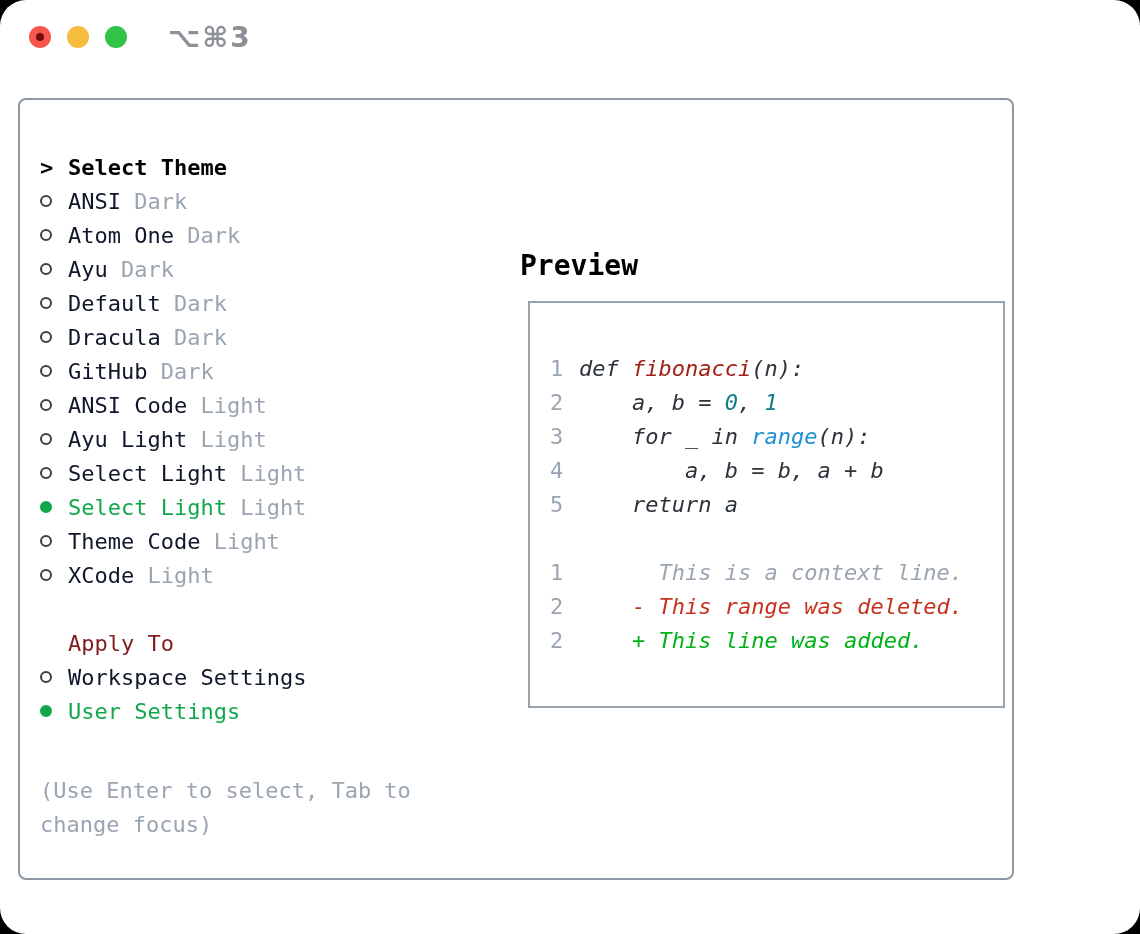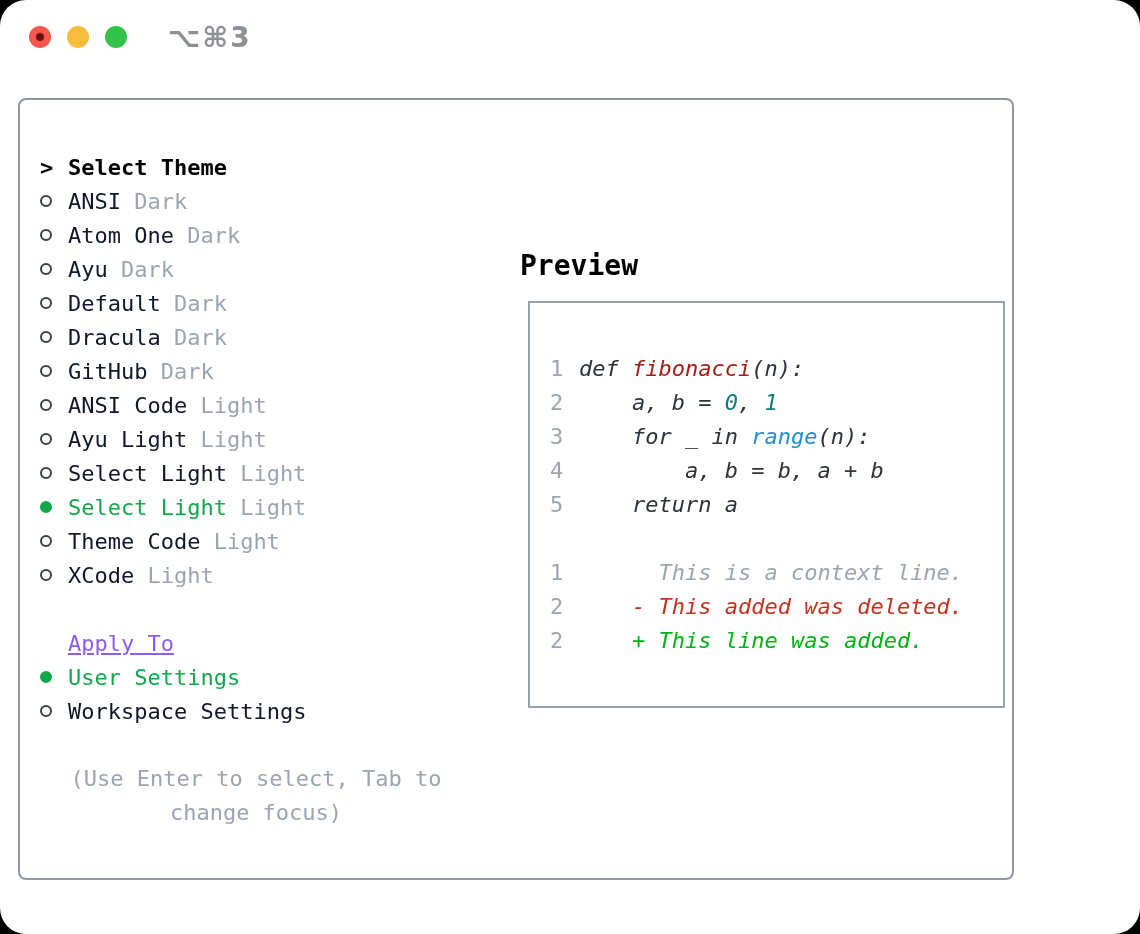--- a/index.html
+++ b/index.html
@@ -36,28 +36,28 @@
   .left-col{position:absolute;left:20px;top:50px;width:440px;font-size:22px;}
   .row{height:34px;display:flex;align-items:center;}
   .marker{width:28px;display:flex;align-items:center;flex:none;}
   .prompt{font-weight:bold;color:#000;}
   .circ{
     width:12px;height:12px;border-radius:50%;
     border:2px solid #3a4046;box-sizing:border-box;background:transparent;
   }
   .selected .circ{background:var(--accent-green,#10a84a);border-color:var(--accent-green,#10a84a);}
   .hdr{font-weight:bold;color:#000;}
-  .subhdr{color:#8b5cf6;text-decoration:underline;}
+  .subhdr{color:#7f1d1d;}
   .tname{color:#0f172a;white-space:pre;}
   .selected .tname{color:var(--accent-green,#10a84a);}
   .tvar{color:var(--muted-gray,#9aa5b1);margin-left:13.2px;white-space:pre;}
   .spacer{height:34px;}
   .hint{
-    margin-top:0;color:var(--muted-gray,#9aa5b1);width:432px;
-    font-size:22px;line-height:34px;text-align:center;
+    margin-top:12px;color:var(--muted-gray,#9aa5b1);width:432px;
+    font-size:22px;line-height:34px;
   }
   
   .preview-hdr{
     position:absolute;left:500px;top:148px;height:34px;display:flex;align-items:center;
     font-size:28px;font-weight:bold;color:#000;
   }
   .preview-box{
     position:absolute;left:508px;top:201px;width:477px;height:407px;
     border:2px solid #99a3ad;background:#fff;box-sizing:border-box;
     padding:48px 0 0 20px;overflow:hidden;
@@ -184,31 +184,31 @@
         </div>
 
       <div class="spacer"></div>
 
       <div class="row">
         <span class="marker"></span>
         <span class="subhdr">Apply To</span>
       </div>
 
       <div id="apply-list">
+          <div class="row">
+            <span class="marker">
+              <span class="circ"></span>
+            </span>
+            <span class="tname">Workspace Settings</span>
+          </div>
           <div class="row selected">
             <span class="marker">
               <span class="circ"></span>
             </span>
             <span class="tname">User Settings</span>
-          </div>
-          <div class="row">
-            <span class="marker">
-              <span class="circ"></span>
-            </span>
-            <span class="tname">Workspace Settings</span>
           </div>
         </div>
 
       <div class="spacer"></div>
 
       <div class="hint">(Use Enter to select, Tab to change focus)</div>
     </div>
 
     <div class="preview-hdr">Preview</div>
 
@@ -236,21 +236,21 @@
         <div class="pline">
           <span class="ln"></span>
           <span class="codewrap"></span>
         </div>
         <div class="pline">
           <span class="ln">1</span>
           <span class="codewrap"><span class="seg-context">      This is a context line.</span></span>
         </div>
         <div class="pline">
           <span class="ln">2</span>
-          <span class="codewrap"><span class="seg-deleted">    - This added was deleted.</span></span>
+          <span class="codewrap"><span class="seg-deleted">    - This range was deleted.</span></span>
         </div>
         <div class="pline">
           <span class="ln">2</span>
           <span class="codewrap"><span class="seg-added">    + This line was added.</span></span>
         </div>
       </div>
 
   </div>
 </div>
 

